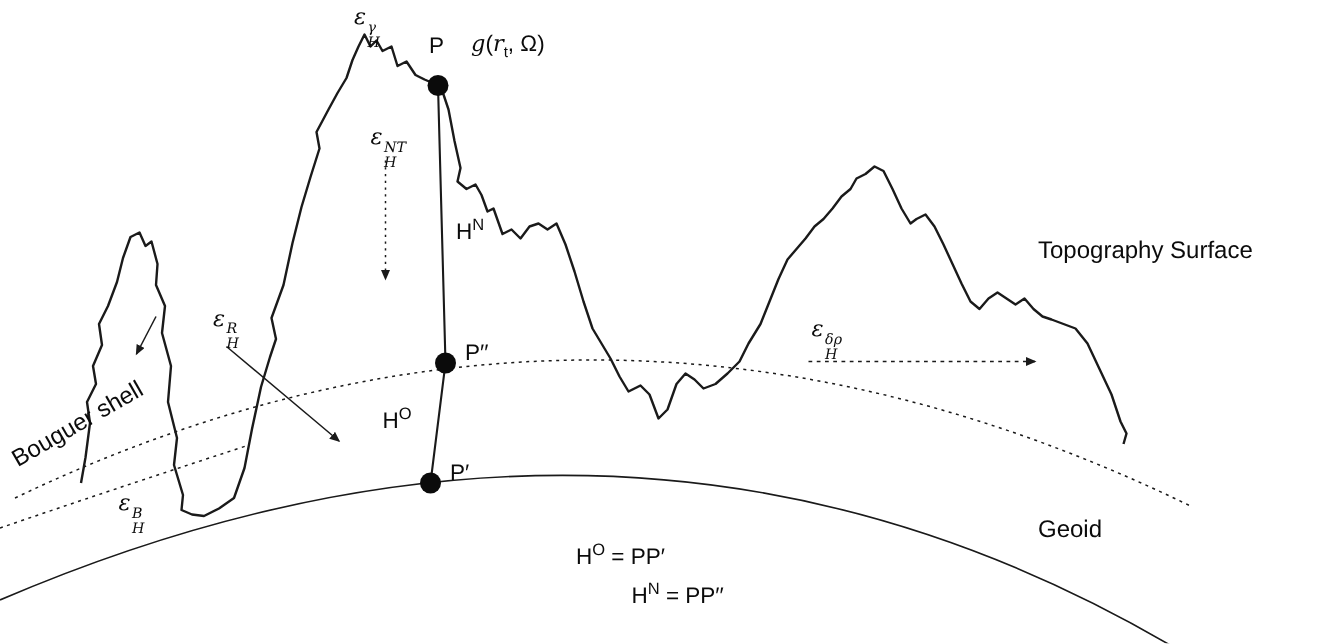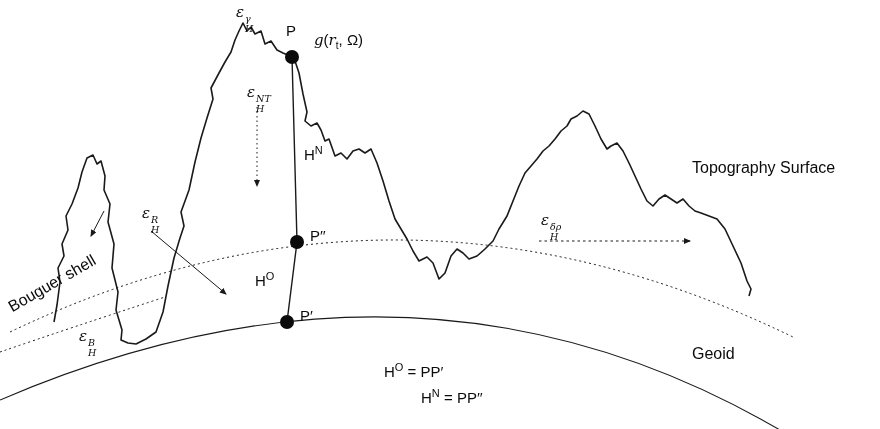--- a/index.html
+++ b/index.html
@@ -53,21 +53,21 @@
 
   <span class="lbl" style="left:236px; top:4px;">
     <span class="math">ε</span><span class="stk">
         <span class="sp">γ</span>
         <span class="sb">H</span>
       </span>
   </span>
 
   <span class="lbl" style="left:286px; top:23px;">P</span>
 
-  <span class="lbl" style="left:314px; top:32px;">
+  <span class="lbl" style="left:314px; top:22px;">
     <span class="math">g</span><span>(</span><span class="math">r</span><sub style="font-size:10px;">t</sub><span>, Ω)</span>
   </span>
 
   <span class="lbl" style="left:247px; top:84px;">
     <span class="math">ε</span><span class="stk">
         <span class="sp">NT</span>
         <span class="sb">H</span>
       </span>
   </span>
 

